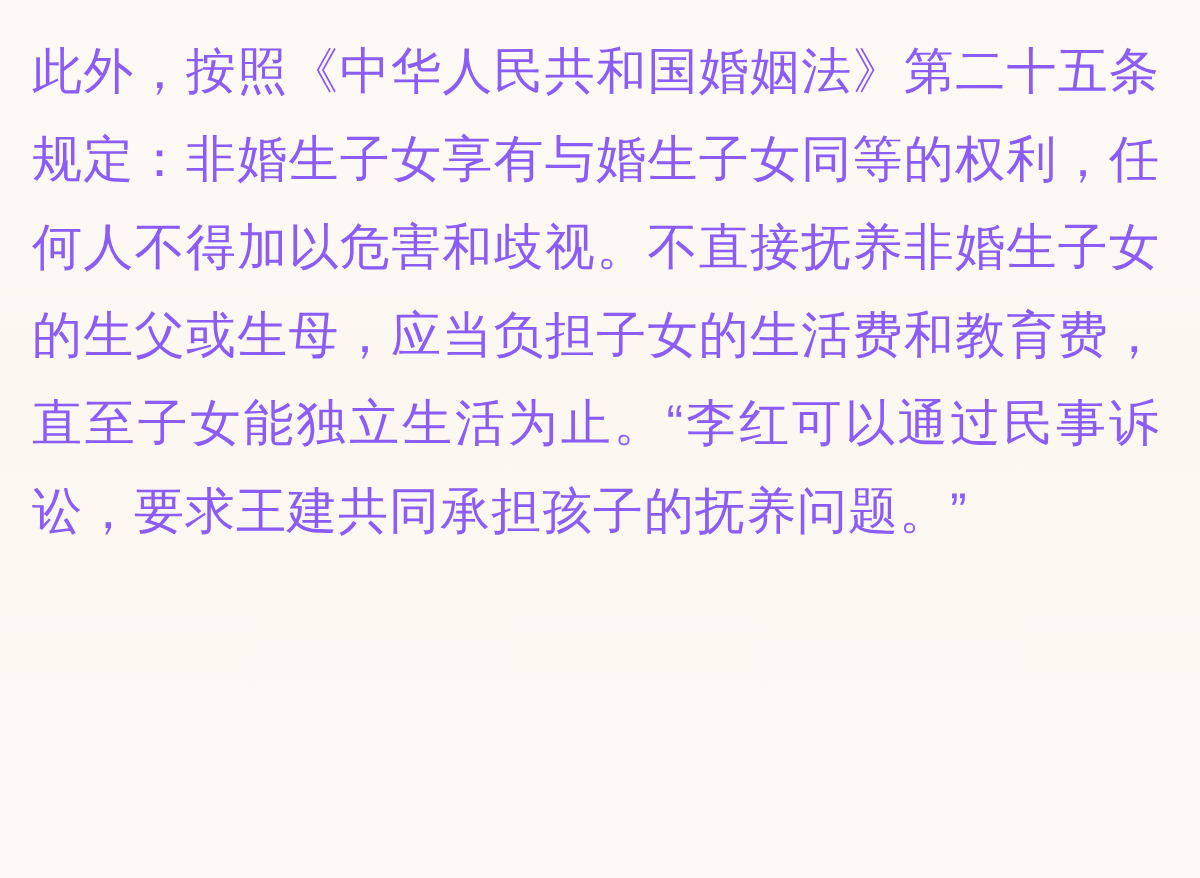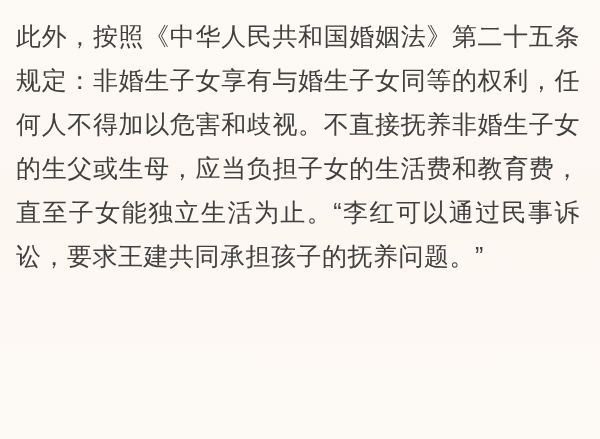--- a/index.html
+++ b/index.html
@@ -27,21 +27,21 @@
     inset: 0;
     background: linear-gradient(180deg, #fdf9f5 0%, #fcf7f1 45%, #fdf9f4 100%);
     pointer-events: none;
   }
   #article {
     position: relative;
     padding: 14px 20px 0 16px;
     box-sizing: border-box;
   }
   .paragraph {
-    color: #404040;
+    color: #8b5cf6;
     font-size: 25px;
     line-height: 44px;
     letter-spacing: 0.5px;
     text-align: justify;
     text-justify: inter-ideograph;
     font-weight: 400;
     margin: 0;
     white-space: pre-wrap;
     word-break: break-all;
   }

